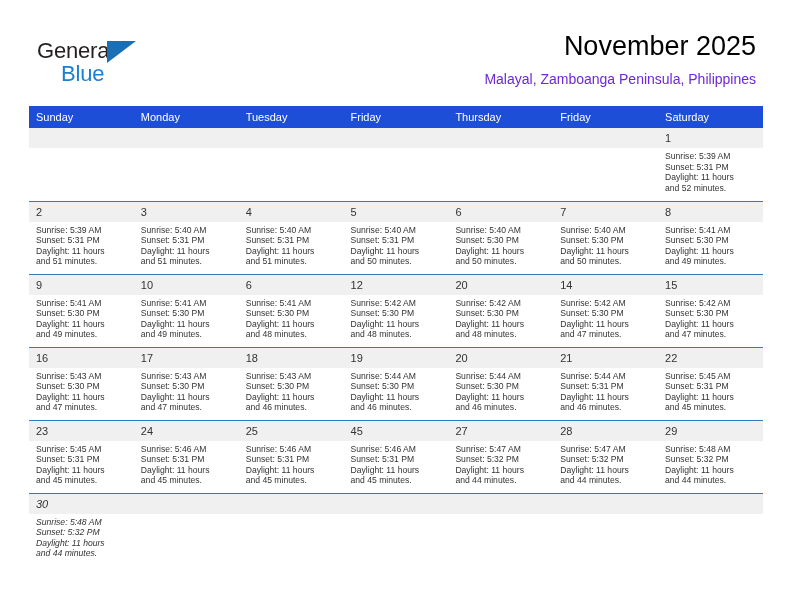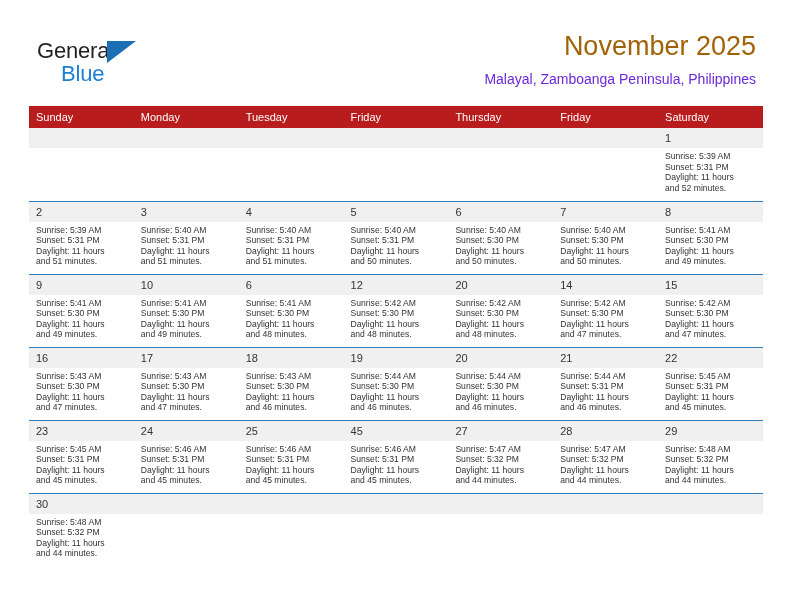--- a/index.html
+++ b/index.html
@@ -66,21 +66,21 @@
     white-space: nowrap;
   }
   .title-block {
     position: absolute;
     right: 36px;
     top: 30px;
     text-align: right;
   }
   .cal-title {
     font-size: 27px;
-    color: #a16207;
+    color: #000000;
     line-height: 32px;
     white-space: nowrap;
     font-weight: normal;
     margin: 0;
   }
   .cal-subtitle {
     font-size: 14px;
     color: #6d28d9;
     line-height: 18px;
     margin-top: 8px;
@@ -90,21 +90,21 @@
   
   .calendar {
     position: absolute;
     left: 29px;
     top: 106px;
     width: 734px;
     border-collapse: collapse;
     table-layout: fixed;
   }
   .calendar th {
-    background: #b91c1c;
+    background: #1d4ed8;
     color: #ffffff;
     font-size: 11px;
     font-weight: normal;
     text-align: left;
     padding: 5px 0 5px 7px;
     height: 17px;
     box-sizing: border-box;
     border: none;
   }
   .calendar td {
@@ -134,20 +134,21 @@
     padding: 3px 6px 0 7px;
     font-size: 8.6px;
     line-height: 10.6px;
     color: #333333;
   }
   .details div {
     white-space: nowrap;
   }
   .last-row td {
     border-bottom: none;
+    font-style: italic;
   }
 </style>
 </head>
 <body>
 
 <div class="page">
 
   <div class="header">
 
     <div class="logo">

